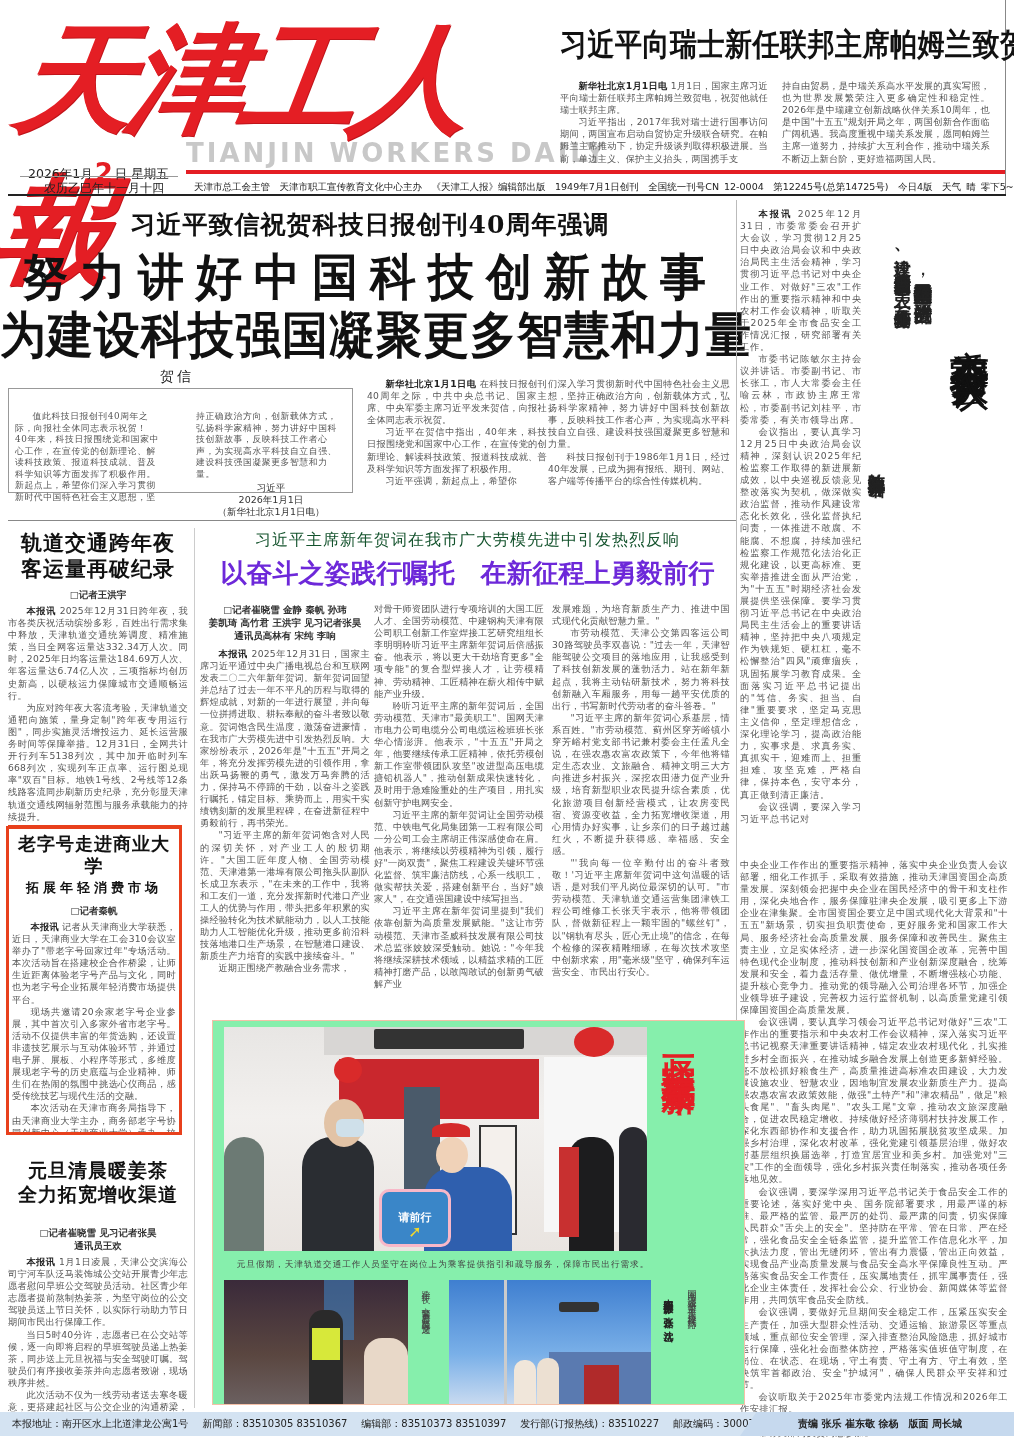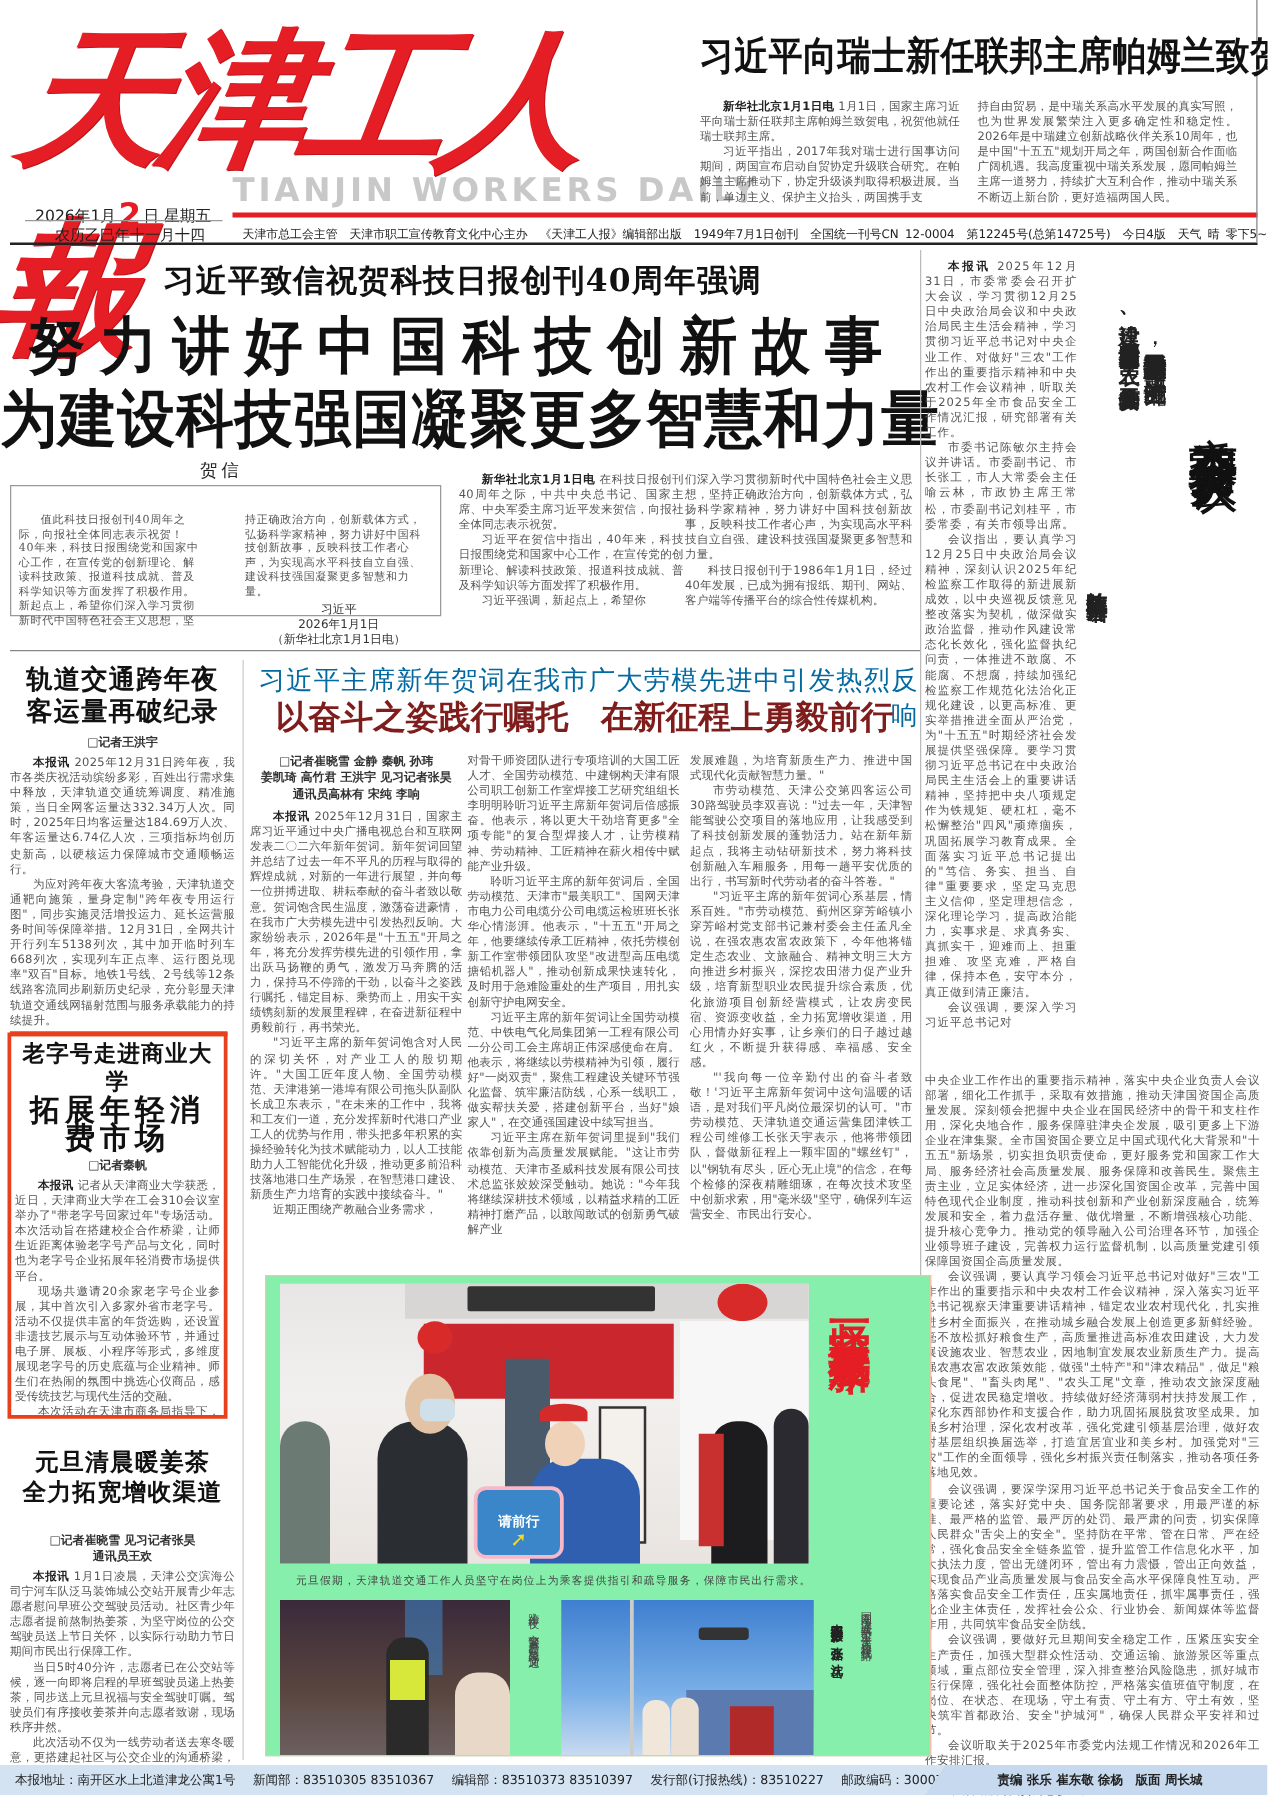--- a/index.html
+++ b/index.html
@@ -122,43 +122,43 @@
   <div class="body-text">
     <p><b>本报讯</b><span> 2025年12月31日跨年夜，我市各类庆祝活动缤纷多彩，百姓出行需求集中释放，天津轨道交通统筹调度、精准施策，当日全网客运量达332.34万人次。同时，2025年日均客运量达184.69万人次、年客运量达6.74亿人次，三项指标均创历史新高，以硬核运力保障城市交通顺畅运行。</span></p>
     <p>为应对跨年夜大客流考验，天津轨道交通靶向施策，量身定制"跨年夜专用运行图"，同步实施灵活增投运力、延长运营服务时间等保障举措。12月31日，全网共计开行列车5138列次，其中加开临时列车668列次，实现列车正点率、运行图兑现率"双百"目标。地铁1号线、2号线等12条线路客流同步刷新历史纪录，充分彰显天津轨道交通线网辐射范围与服务承载能力的持续提升。</p>
   </div>
 </div>
 <div class="abs" style="left:8px;top:825px;width:174px;height:4px;background:#e8401c"></div>
 <div class="abs" style="left:194px;top:528px;width:1px;height:880px;background:#ccc"></div>
 
 <div class="abs" style="left:6px;top:826px;width:176px;height:309px;border:3px solid #e8401c;padding:4px 3px 0 3px;overflow:hidden">
   <div class="side-hl" style="font-size:18px;line-height:22px">老字号走进商业大学</div>
-  <div class="side-hl" style="font-size:24px;line-height:22px;letter-spacing:4px">拓展年轻消费市场</div>
+  <div class="side-hl" style="font-size:13px;line-height:22px;letter-spacing:4px">拓展年轻消费市场</div>
   <div class="byline" style="margin:5px 0 4px">□记者秦帆</div>
   <div class="body-text">
     <p><b>本报讯</b><span> 记者从天津商业大学获悉，近日，天津商业大学在工会310会议室举办了"带老字号回家过年"专场活动。本次活动旨在搭建校企合作桥梁，让师生近距离体验老字号产品与文化，同时也为老字号企业拓展年轻消费市场提供平台。</span></p>
     <p>现场共邀请20余家老字号企业参展，其中首次引入多家外省市老字号。活动不仅提供丰富的年货选购，还设置非遗技艺展示与互动体验环节，并通过电子屏、展板、小程序等形式，多维度展现老字号的历史底蕴与企业精神。师生们在热闹的氛围中挑选心仪商品，感受传统技艺与现代生活的交融。</p>
     <p>本次活动在天津市商务局指导下，由天津商业大学主办，商务部老字号协同创新中心（天津商业大学）承办，校内多部门共同协办，营造了"走进老字号、喜爱老字号、研究老字号、赋能老字号"的浓郁校园氛围。</p>
   </div>
 </div>
 
 <div class="abs" style="left:8px;top:1158px;width:180px">
   <div class="side-hl" style="font-size:19px;line-height:24px">元旦清晨暖姜茶</div>
   <div class="side-hl" style="font-size:19px;line-height:24px">全力拓宽增收渠道</div>
   <div class="byline" style="margin-top:20px">□记者崔晓雪 见习记者张昊</div>
   <div class="byline" style="margin-bottom:4px">通讯员王欢</div>
   <div class="body-text">
     <p><b>本报讯</b><span> 1月1日凌晨，天津公交滨海公司宁河车队泛马装饰城公交站开展青少年志愿者慰问早班公交驾驶员活动。社区青少年志愿者提前熬制热姜茶，为坚守岗位的公交驾驶员送上节日关怀，以实际行动助力节日期间市民出行保障工作。</span></p>
     <p>当日5时40分许，志愿者已在公交站等候，逐一向即将启程的早班驾驶员递上热姜茶，同步送上元旦祝福与安全驾驶叮嘱。驾驶员们有序接收姜茶并向志愿者致谢，现场秩序井然。</p>
     <p>此次活动不仅为一线劳动者送去寒冬暖意，更搭建起社区与公交企业的沟通桥梁，为节日期间城市公共服务保障工作注入正向力量。</p>
   </div>
 </div>
 
-<div class="abs" style="left:200px;top:530px;width:535px;text-align:right;font-size:21px;color:#0369a1;letter-spacing:1px">习近平主席新年贺词在我市广大劳模先进中引发热烈反响</div>
-<div class="abs" style="left:200px;top:556px;width:535px;text-align:center;font-size:26px;color:#7f1d1d;font-weight:bold;white-space:pre">以奋斗之姿践行嘱托　在新征程上勇毅前行</div>
+<div class="abs" style="left:200px;top:530px;width:535px;text-align:center;font-size:16px;color:#14532d;letter-spacing:1px">习近平主席新年贺词在我市广大劳模先进中引发热烈反响</div>
+<div class="abs" style="left:200px;top:556px;width:535px;text-align:center;font-size:26px;color:#6d28d9;font-weight:bold;white-space:pre">以奋斗之姿践行嘱托　在新征程上勇毅前行</div>
 
 <div class="abs" style="left:200px;top:603px;width:170px">
   <div class="byline">□记者崔晓雪 金静 秦帆 孙玮</div>
   <div class="byline">姜凯琦 高竹君 王洪宇 见习记者张昊</div>
   <div class="byline" style="margin-bottom:6px">通讯员高林有 宋纯 李响</div>
   <div class="body-text">
     <p><b>本报讯</b><span> 2025年12月31日，国家主席习近平通过中央广播电视总台和互联网发表二〇二六年新年贺词。新年贺词回望并总结了过去一年不平凡的历程与取得的辉煌成就，对新的一年进行展望，并向每一位拼搏进取、耕耘奉献的奋斗者致以敬意。贺词饱含民生温度，激荡奋进豪情，在我市广大劳模先进中引发热烈反响。大家纷纷表示，2026年是"十五五"开局之年，将充分发挥劳模先进的引领作用，拿出跃马扬鞭的勇气，激发万马奔腾的活力，保持马不停蹄的干劲，以奋斗之姿践行嘱托，锚定目标、乘势而上，用实干实绩镌刻新的发展里程碑，在奋进新征程中勇毅前行，再书荣光。</span></p>
     <p>"习近平主席的新年贺词饱含对人民的深切关怀，对产业工人的殷切期许。"大国工匠年度人物、全国劳动模范、天津港第一港埠有限公司拖头队副队长成卫东表示，"在未来的工作中，我将和工友们一道，充分发挥新时代港口产业工人的优势与作用，带头把多年积累的实操经验转化为技术赋能动力，以人工技能助力人工智能优化升级，推动更多前沿科技落地港口生产场景，在智慧港口建设、新质生产力培育的实践中接续奋斗。"</p>
     <p>近期正围绕产教融合业务需求，</p>
   </div>

